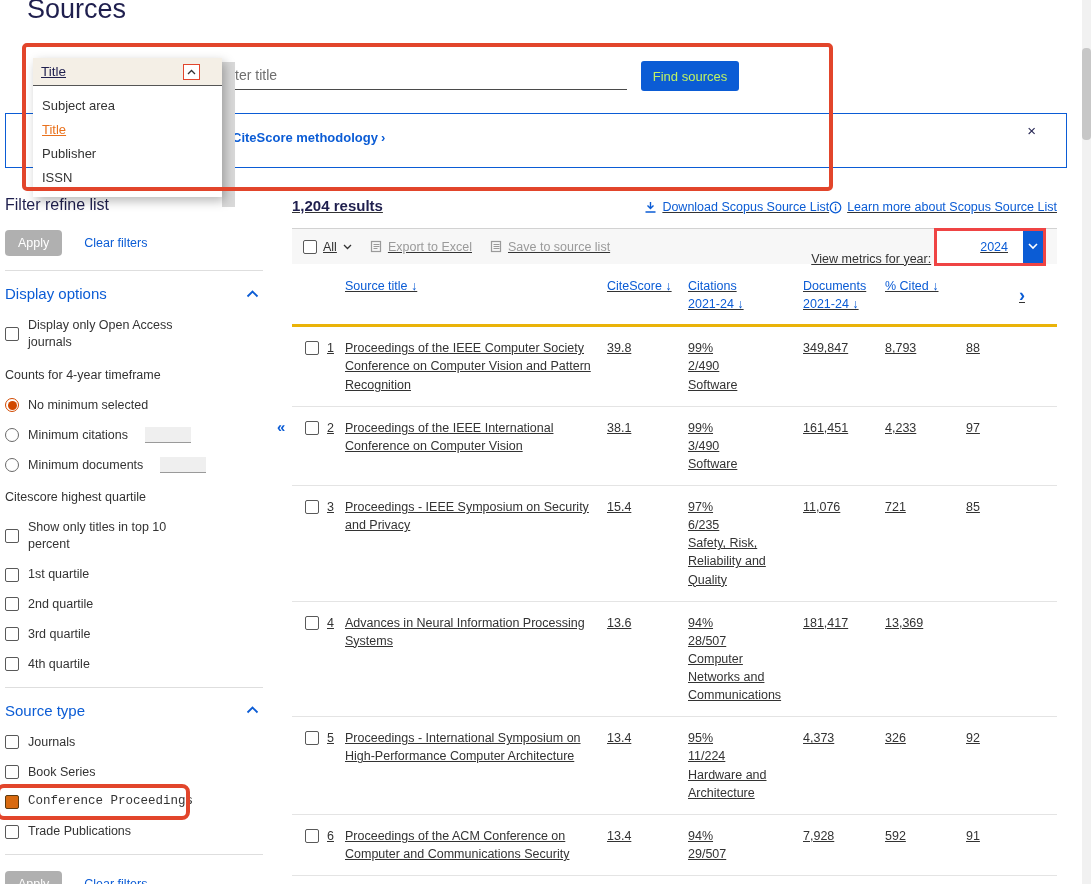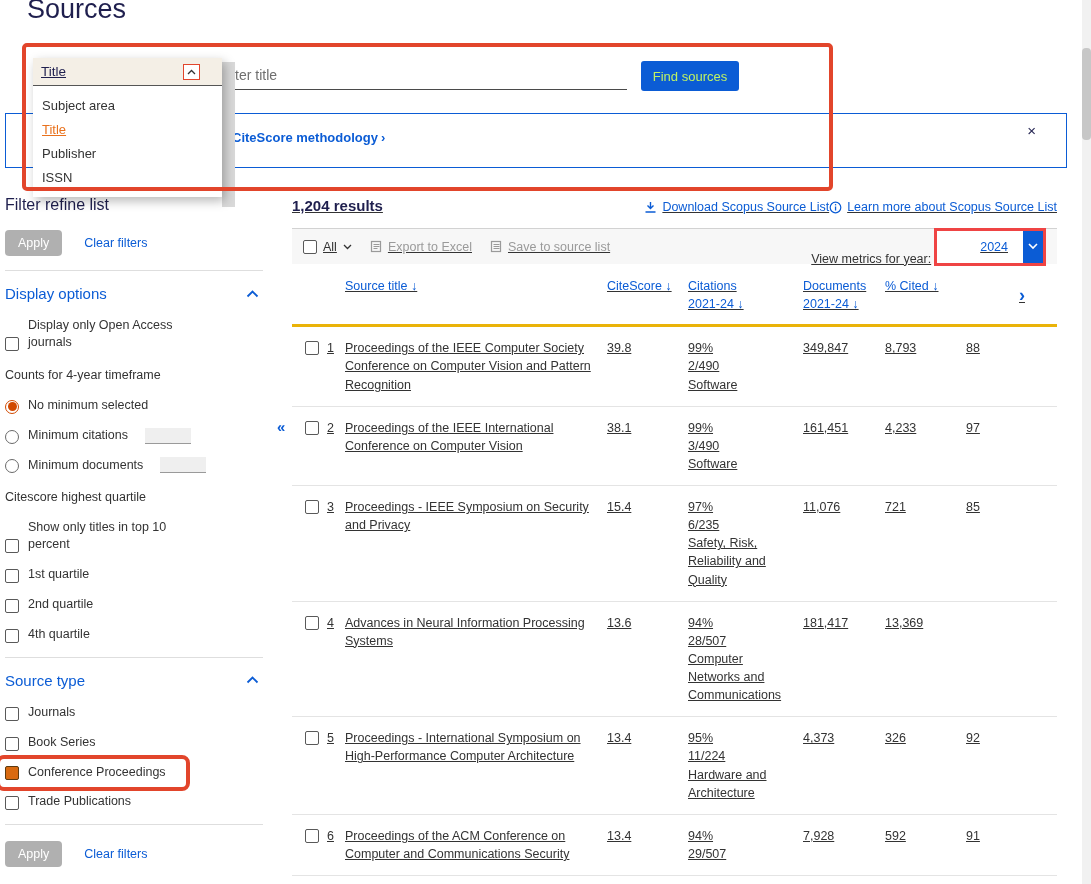--- a/index.html
+++ b/index.html
@@ -40,22 +40,22 @@
   
   .sidebar { position:absolute; left:5px; top:196px; width:258px; }
   .sb-title { font-size:16px; color:#1f1f4e; }
   .sb-actions { display:flex; align-items:center; gap:22px; margin-top:16px; }
   .btn-apply { background:#b0b0b0; color:#fff; border:none; border-radius:4px; padding:6px 13px;
     font:12.5px "Liberation Sans",sans-serif; cursor:default; }
   .link { color:#0b5cd5; font-size:12.5px; cursor:pointer; text-decoration:none; }
   hr.sb { border:none; border-top:1px solid #dedede; margin:14px 0; }
   .sb-sec-head { display:flex; justify-content:space-between; align-items:center; margin:0 4px 15px 0; cursor:pointer; }
   .sb-sec-title { color:#0b5cd5; font-size:15px; }
-  .sb-item { display:flex; align-items:flex-end; gap:9px; margin-bottom:13px; font-size:12.5px; color:#333; cursor:pointer; }
-  .sb-item.rel { position:relative; }
+  .sb-item { display:flex; align-items:center; gap:9px; margin-bottom:13px; font-size:12.5px; color:#333; cursor:pointer; }
+  .sb-item.rel { position:relative;font-family:Liberation Mono, monospace; }
   .sb-label { line-height:1.35; max-width:172px; }
   .sb-static { font-size:12.5px; color:#333; margin:17px 0 15px; }
   .mini-input { display:inline-block; width:46px; height:16px; background:#efefef; border:none;
     border-bottom:1px solid #9a9a9a; margin-left:8px; vertical-align:middle; }
 
   .cb { width:14px; height:14px; border:1.5px solid #595959; border-radius:2px; background:#fff; flex:none; }
   .cb.checked { background:#d96a10; border-color:#5c3a10; }
   .radio { width:14px; height:14px; border:1.5px solid #6a6a6a; border-radius:50%; flex:none; position:relative; }
   .radio.sel { border-color:#d14900; }
   .radio.sel::after { content:""; position:absolute; inset:1.5px; background:#d14900; border-radius:50%; }
@@ -176,20 +176,24 @@
     <span class="cb"></span>
     <span class="sb-label">Show only titles in top 10 percent</span>
   </div>
   <div class="sb-item">
     <span class="cb"></span>
     <span class="sb-label">1st quartile</span>
   </div>
   <div class="sb-item">
     <span class="cb"></span>
     <span class="sb-label">2nd quartile</span>
+  </div>
+  <div class="sb-item">
+    <span class="cb"></span>
+    <span class="sb-label">3rd quartile</span>
   </div>
   <div class="sb-item">
     <span class="cb"></span>
     <span class="sb-label">4th quartile</span>
   </div>
 
   <hr class="sb">
 
   <div class="sb-sec-head">
     <span class="sb-sec-title">Source type</span>

